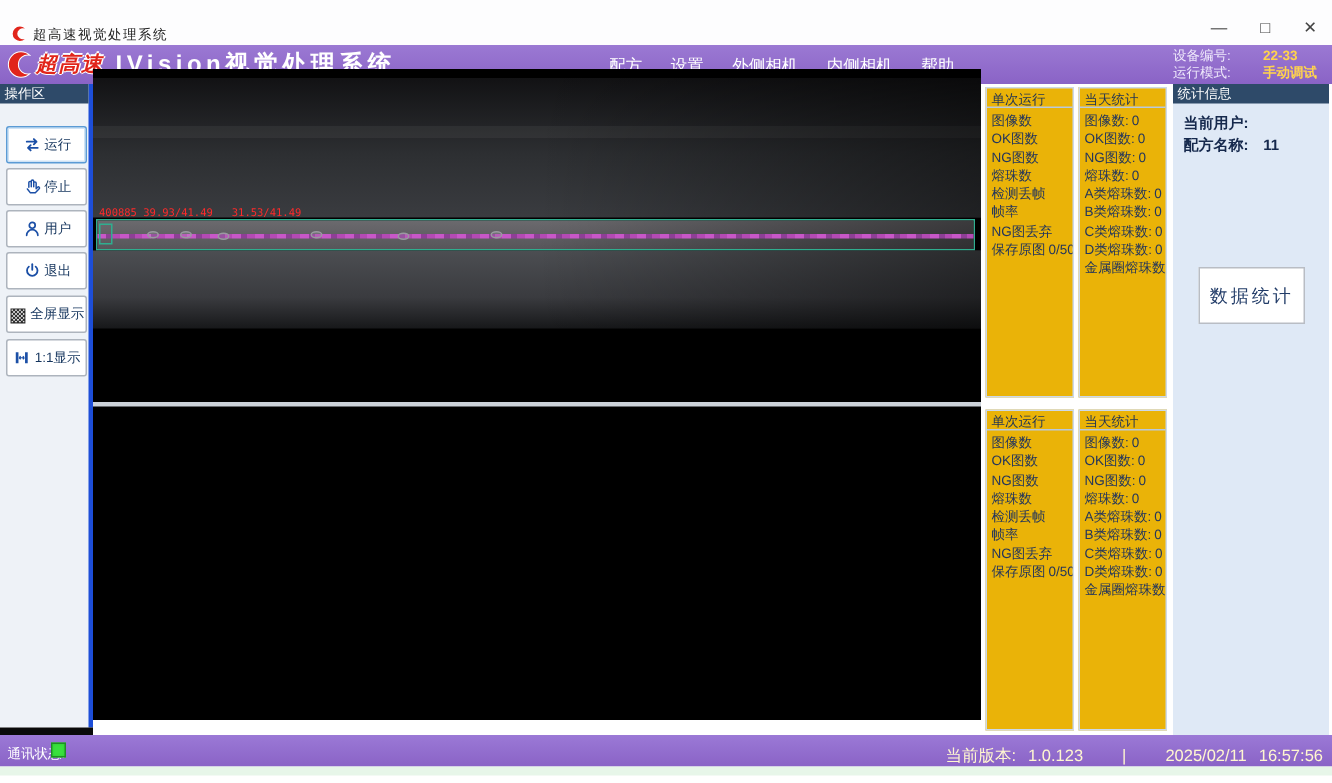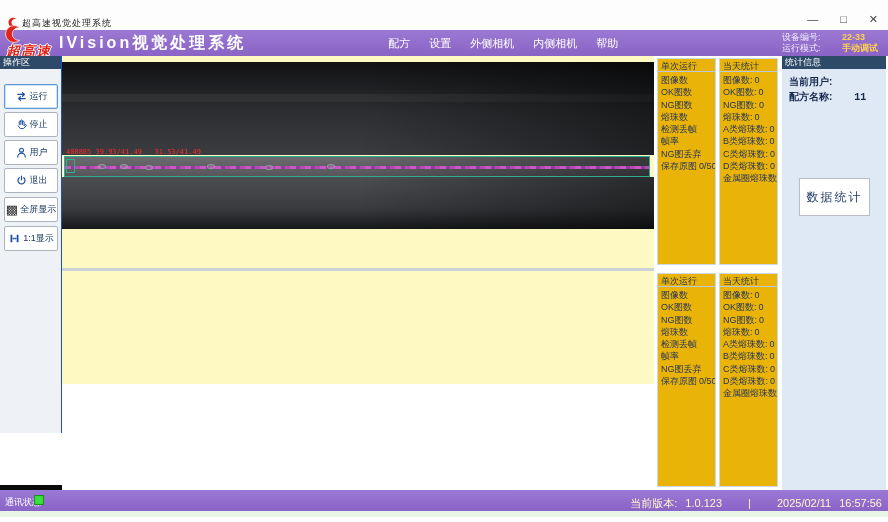--- a/index.html
+++ b/index.html
@@ -9,44 +9,44 @@
   
   .titlebar { position:absolute; left:0; top:0; width:888px; height:30px; background:#fdfdfe; }
   .app-icon { position:absolute; left:7px; top:17px; width:11px; height:11px; }
   .win-title { position:absolute; left:22px; top:17px; font-size:9px; color:#222; letter-spacing:1px; }
   .win-ctrls { position:absolute; right:10px; top:13px; display:flex; gap:22px; }
   .win-ctrls span { font-size:11px; color:#444; cursor:default; line-height:12px; }
 
   
   .header { position:absolute; left:0; top:30px; width:888px; height:26px;
             background:linear-gradient(180deg,#9b79d3,#8a63c6); display:flex; align-items:center; }
-  .logo-wrap { display:flex; margin-left:4px;flex-direction:column; }
+  .logo-wrap { display:flex; align-items:center; margin-left:4px; }
   .logo-text { font-size:14px; font-weight:900; font-style:italic; color:#e1251b; margin-left:2px;
                text-shadow:-1px 0 #fff,1px 0 #fff,0 -1px #fff,0 1px #fff; letter-spacing:1px; }
   .app-title { margin-left:8px; font-size:16px; font-weight:bold; color:#fff; letter-spacing:3px; }
   .subtitle { margin-left:16px; font-size:13px; font-weight:normal; color:#9c2424; letter-spacing:2px;
               text-shadow:0 1px 1px rgba(60,0,0,.4);margin-top:46px; }
   .menu { display:flex; gap:19px; margin-left:36px; }
   .menu span { font-size:11px; color:#fff; cursor:default; }
   .hdr-info { margin-left:auto; margin-right:10px; font-size:9px; line-height:11px; text-align:left; }
   .hdr-info .lbl { color:#efe9fb; }
   .hdr-info .val { color:#ffd34d; font-weight:bold; margin-left:19px; }
 
   
-  .sidebar { position:absolute; left:0; top:56px; width:62px; height:377px; background:#eef2f7; border-right:1px solid #1d4ed8; }
+  .sidebar { position:absolute; left:0; top:56px; width:62px; height:429px; background:#eef2f7; border-right:3px solid #1d4ed8; }
   .side-head { height:13px; background:#2e4a69; color:#fff; font-size:9px; line-height:13px; padding-left:3px; }
   .sbtn { position:absolute; left:4px; width:54px; height:25px; background:#fff; border:1px solid #adb4bd;
           border-radius:2px; display:flex; align-items:center; justify-content:center; gap:2px; cursor:pointer; padding:0; }
   .sbtn.active { border:1px solid #5b9bd5; box-shadow:0 0 0 1px #cfe3f5 inset; }
   .sbtn svg { flex:0 0 auto; }
   .sbtn .bl { font-size:9px; color:#13335c; white-space:nowrap; }
   .grid-glyph { font-size:13px; color:#2a2a2a; line-height:13px; }
 
   
-  .viewport { position:absolute; left:62px; top:56px; width:592px; height:328px; background:#fef9c3; overflow:hidden; }
+  .viewport { position:absolute; left:62px; top:46px; width:592px; height:434px; background:#000000; overflow:hidden; }
   .cam { position:absolute; left:0; width:592px; overflow:hidden; }
   .cam-top { top:0; height:212px; }
   .cam-bottom { top:215px; height:219px; }
   .h-sep { position:absolute; left:62px; top:268px; width:592px; height:3px; background:#ccd2d9; z-index:5; }
   .band { position:absolute; left:0; width:592px; }
   .fade-r { position:absolute; inset:0; background:linear-gradient(90deg, rgba(0,0,0,0) 50%, rgba(0,0,0,.45) 100%); }
   .seam-box { position:absolute; border:1px solid #2fae8f; }
   .seam-fill { position:absolute; inset:0; }
   .seam-line { position:absolute; left:0; right:0; height:3px;
                background:repeating-linear-gradient(90deg,#c857c8 0 6px,#8e3f96 6px 10px,#b44ab4 10px 15px); }
@@ -66,21 +66,21 @@
   .g2 { left:65px; width:59px; }
   .grp-title { font-size:9px; color:#1f3355; padding:1px 0 1px 3px; border-bottom:1px solid #b9c9dd; height:13px; }
   .grp-rows { padding:2px 0 0 3px; }
   .srow { height:12.3px; line-height:12.3px; font-size:9px; color:#24365c; white-space:nowrap; overflow:hidden; }
   .srow .sv { margin-left:2px; }
 
   
   .infopanel { position:absolute; left:780px; top:56px; width:106px; height:434px; background:#dfe9f6; border-left:2px solid #fff; }
   .info-head { height:13px; background:#2e4a69; color:#fff; font-size:9px; line-height:13px; padding-left:3px; }
   .info-line { position:absolute; left:7px; font-size:10px; font-weight:bold; color:#16294d; white-space:nowrap; }
-  .info-line .iv { margin-left:19px;font-family:Liberation Mono, monospace; }
+  .info-line .iv { margin-left:7px; }
   .btn-prepare { position:absolute; left:17px; top:58px; width:71px; height:38px;
                  background:linear-gradient(180deg,#f8b32a,#f09d0e); border:1px solid #c28210;
                  font-size:15px; font-weight:bold; color:#96300a; letter-spacing:4px; cursor:pointer; }
   .btn-datastats { position:absolute; left:17px; top:122px; width:71px; height:38px; background:#fff;
                    border:1px solid #b9bdc4; font-size:12px; color:#223c68; letter-spacing:2px; cursor:pointer;
                    font-family:"Liberation Serif", serif; }
 
   
   .black-strip { position:absolute; left:0; top:485px; width:62px; height:5px; background:#0a0a0a; }
   .statusbar { position:absolute; left:0; top:490px; width:888px; height:21px;

